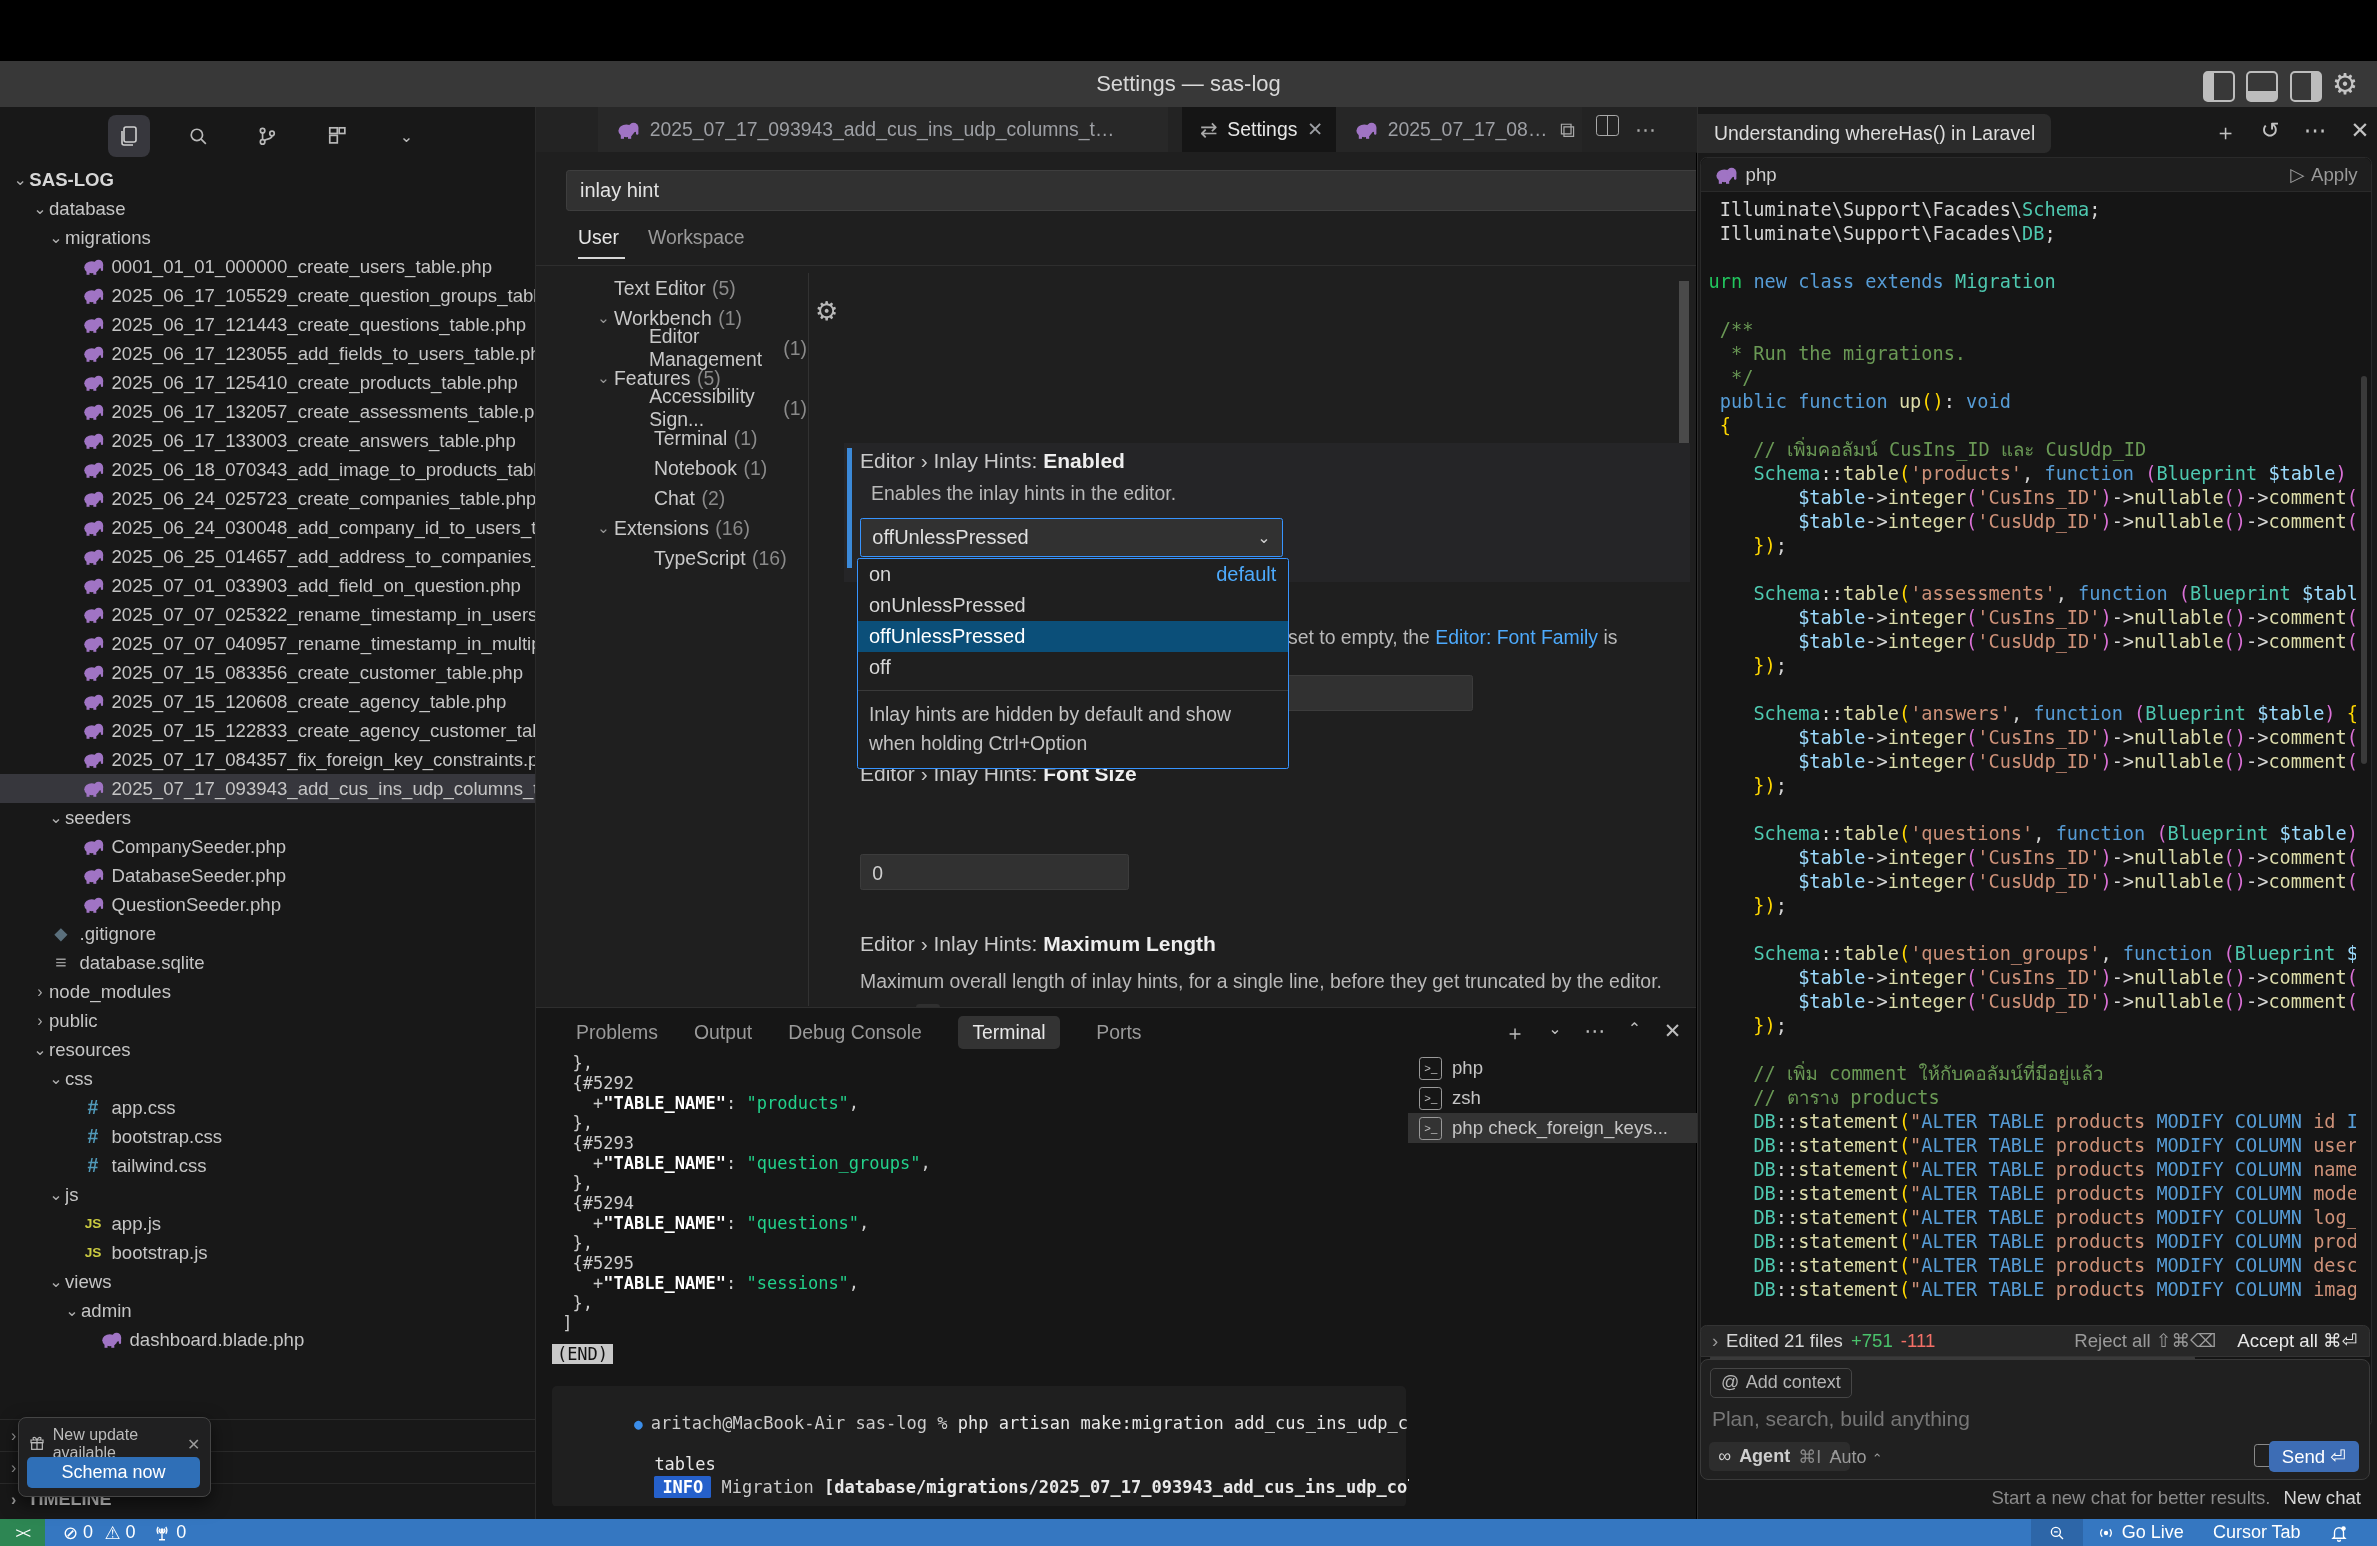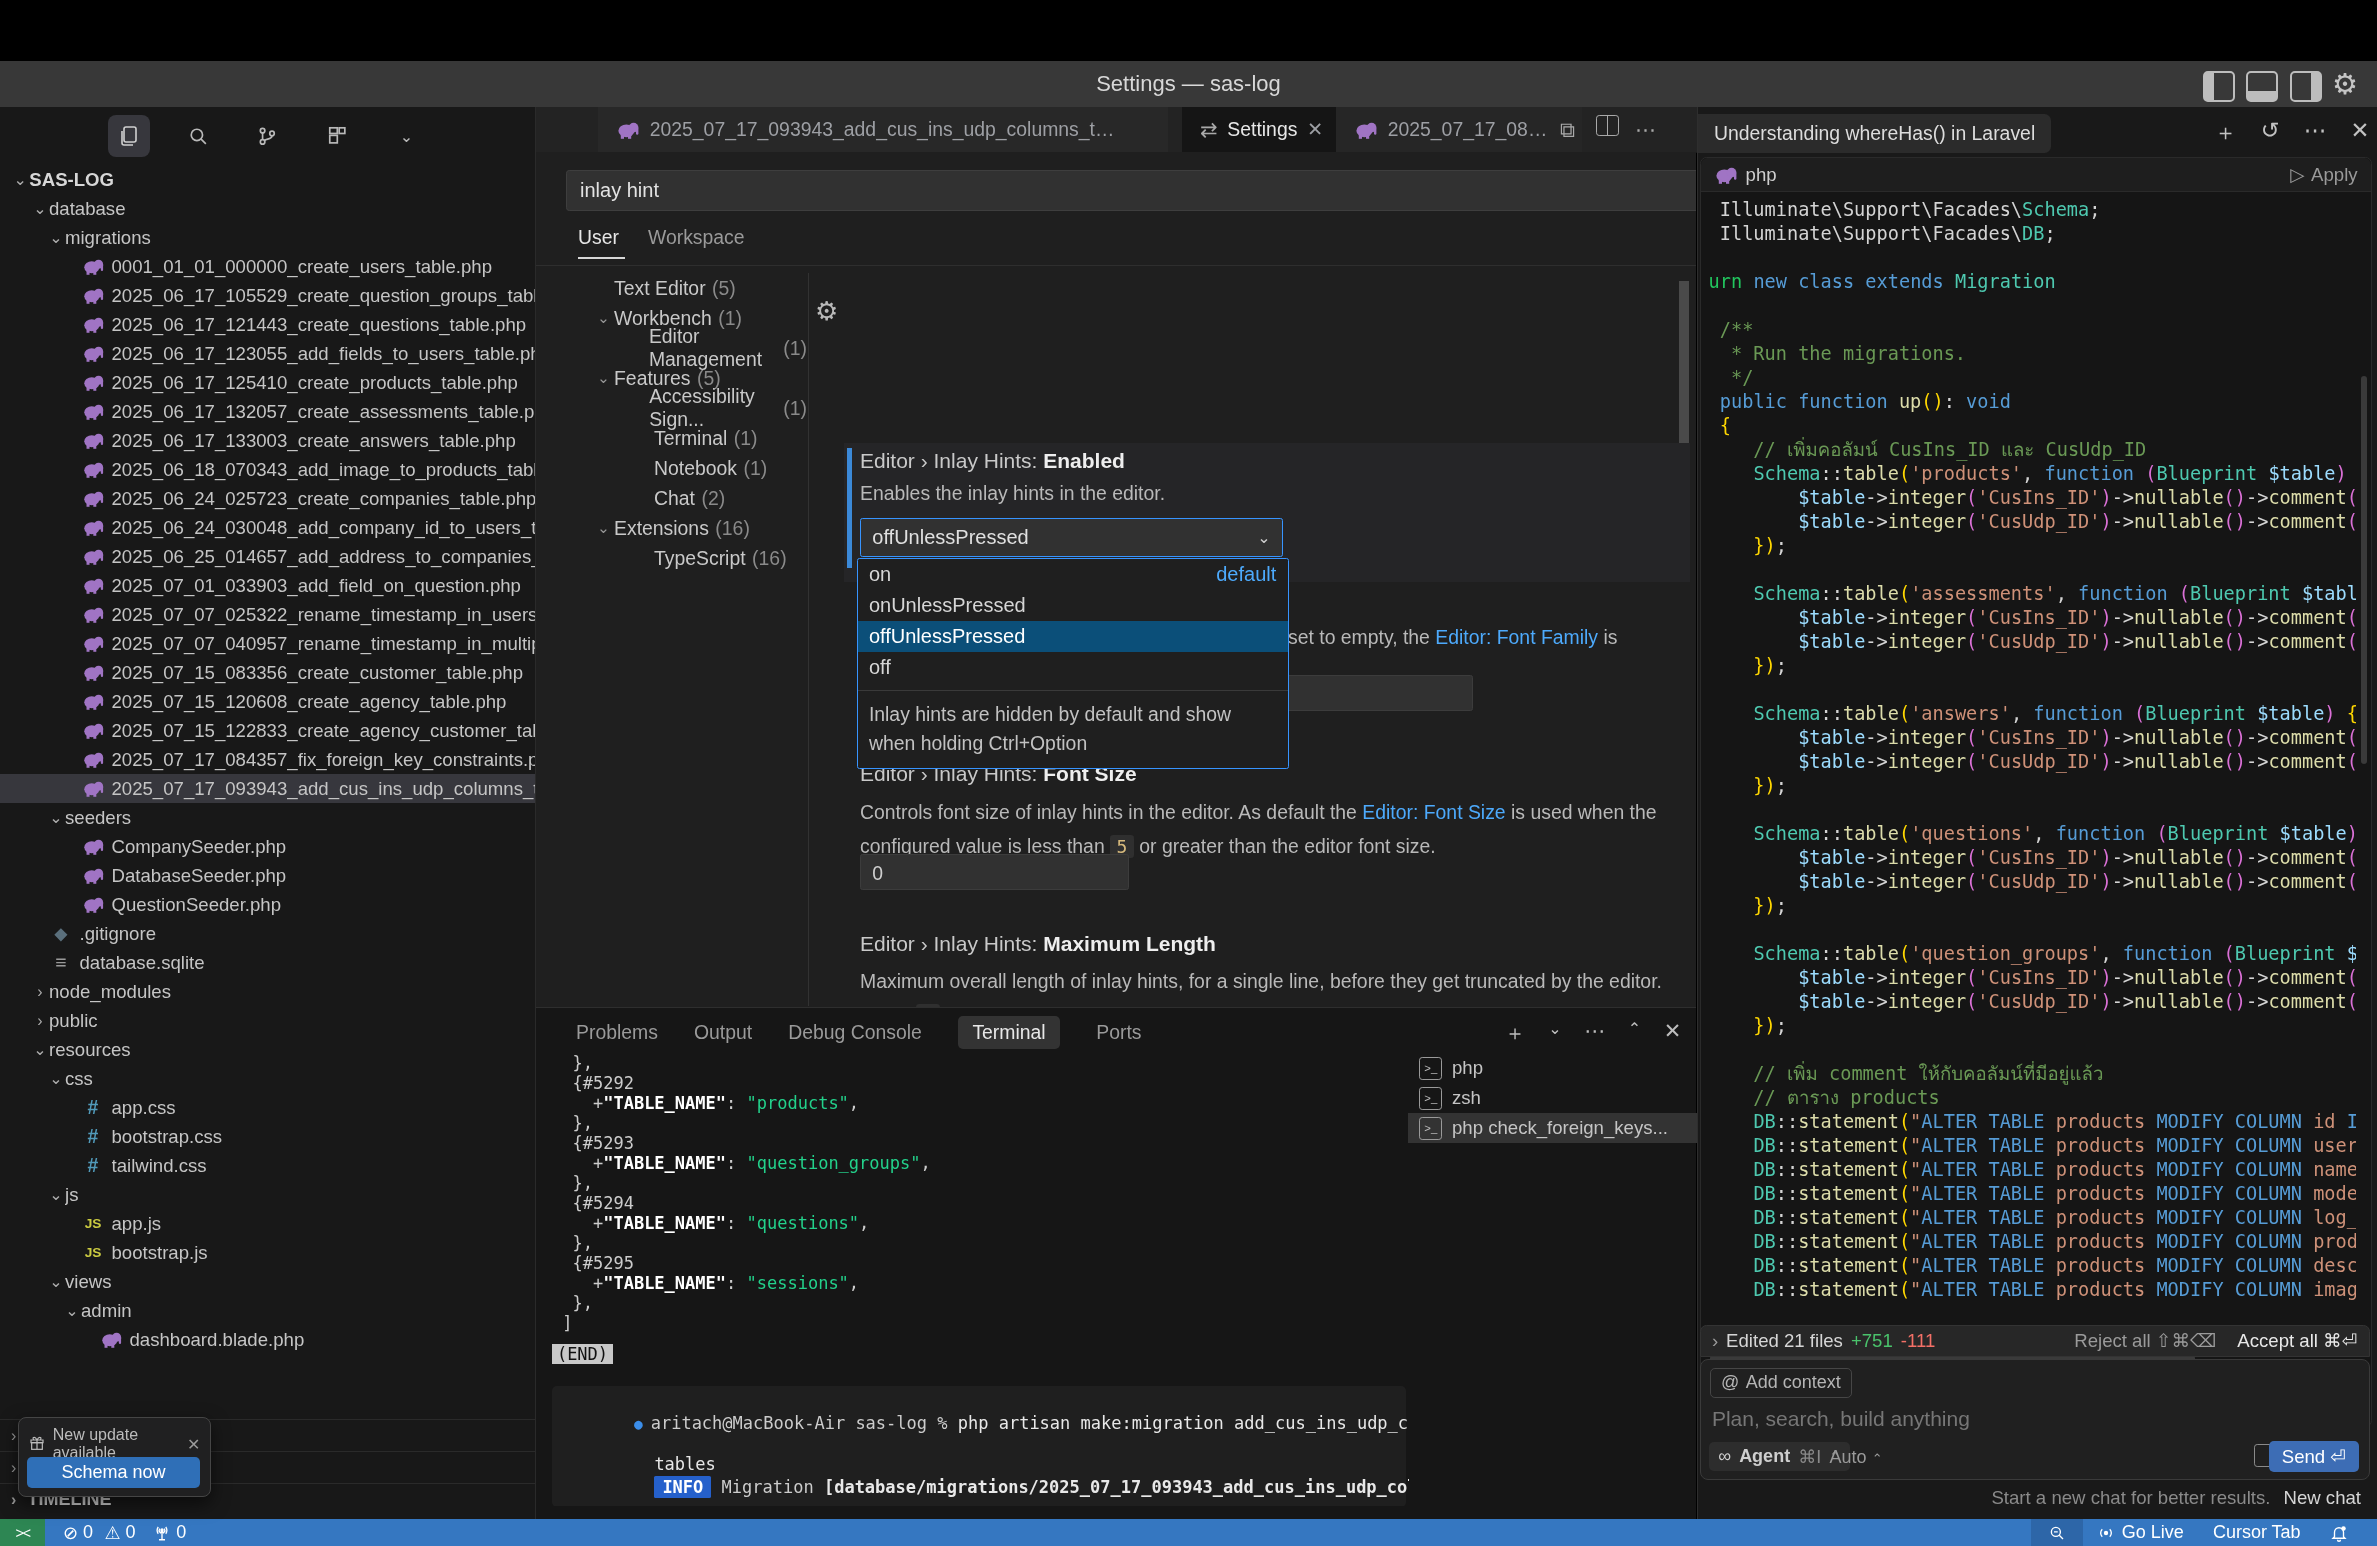--- a/index.html
+++ b/index.html
@@ -697,21 +697,21 @@
     <div id="toc-split" class="abs"></div>
     <div id="set-scroll" class="abs"></div>
     <div id="row-gear" class="abs">⚙</div>
 
     <div id="set-content" class="abs">
       <div id="enabled-hl" class="abs"></div>
       <div id="mod-bar" class="abs"></div>
 
       <div class="abs set-title" style="left:18px;top:176px;">
         <span>Editor › Inlay Hints: </span><b>Enabled</b></div>
-      <div class="abs set-desc" style="left:18px;top:209px;">Enables the inlay hints in the editor.</div>
+      <div class="abs set-desc" style="left:29px;top:209px;">Enables the inlay hints in the editor.</div>
 
       <div class="abs set-desc" style="left:446px;top:353px;">
         <span>set to empty, the </span><a>Editor: Font Family</a><span> is</span></div>
       <div class="abs tinput" style="left:443px;top:402px;width:175px;height:34px;"></div>
 
       <div id="dd-box" class="abs">
         <span class="v">offUnlessPressed</span>
           <span class="chev">⌄</span>
         </div>
       <div id="dd-list" class="abs">
@@ -728,23 +728,20 @@
             </div>
             <div class="dd-opt">
               <span>off</span>
             </div>
           </div>
         <div id="dd-info">Inlay hints are hidden by default and show when holding Ctrl+Option</div>
       </div>
 
       <div class="abs set-title" style="left:18px;top:489px;">
         <span>Editor › Inlay Hints: </span><b>Font Size</b></div>
-      <div class="abs set-desc" style="left:18px;top:522px;line-height:34px;">
-        <span>Controls font size of inlay hints in the editor. As default the </span><a>Editor: Font Size</a><span> is used when the</span><br>
-        <span>configured value is less than </span><span class="codechip">5</span><span> or greater than the editor font size.</span></div>
       <div class="abs tinput" style="left:18px;top:581px;width:256px;height:34px;">0</div>
 
       <div class="abs set-title" style="left:18px;top:659px;">
         <span>Editor › Inlay Hints: </span><b>Maximum Length</b></div>
       <div class="abs set-desc" style="left:18px;top:691px;line-height:34px;">
         <span>Maximum overall length of inlay hints, for a single line, before they get truncated by the editor.</span><br>
         <span>Set to </span><span class="codechip">0</span><span> to never truncate</span></div>
 
     </div>
   </div>

